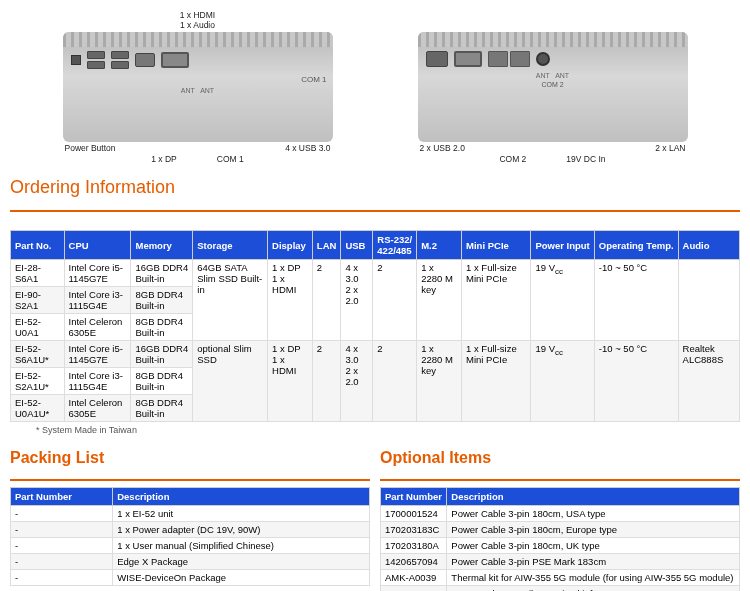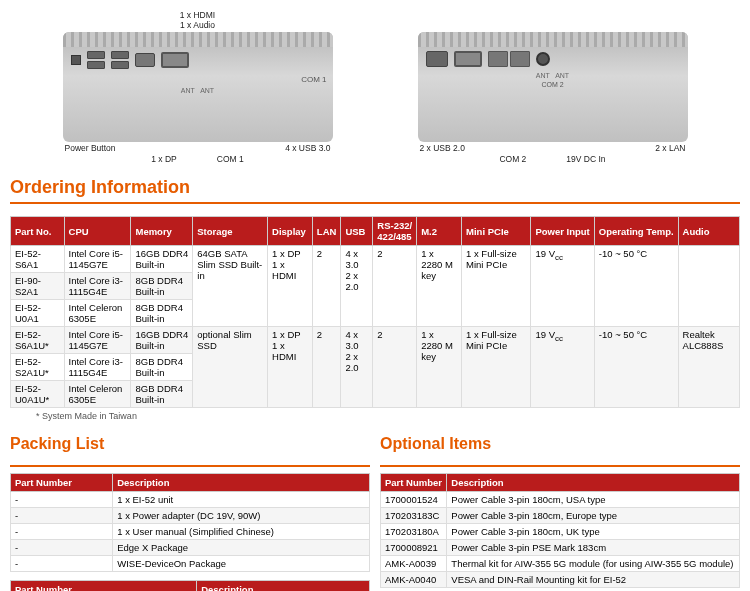--- a/index.html
+++ b/index.html
@@ -13,44 +13,44 @@
       background: #fff;
     }
 
     .device-container {
       position: relative;
       text-align: center;
     }
 
     .section-title {
       font-size: 18px;
-      font-weight: bold;
+      font-weight: normal;
       color: #e65c00;
       border-bottom: 2px solid #e65c00;
-      padding-bottom: 4px;
-      margin: 8px 10px 12px;
+      padding-bottom: 12px;
+      margin: 8px 10px 18px;
     }
 
     .section-subtitle {
       font-size: 16px;
       font-weight: bold;
       color: #e65c00;
       border-bottom: 2px solid #e65c00;
       padding-bottom: 12px;
       margin: 8px 0 6px;
     }
 
     table {
       width: 100%;
       border-collapse: collapse;
       font-size: 9.5px;
     }
 
     th {
-      background: #b91c1c;
+      background: #1d4ed8;
       color: #fff;
       padding: 3px 4px;
       text-align: left;
       font-weight: bold;
       border: 1px solid #ccc;
       white-space: nowrap;
     }
 
     td {
       padding: 2px 4px;
@@ -206,21 +206,21 @@
           <th>RS-232/<br>422/485</th>
           <th>M.2</th>
           <th>Mini PCIe</th>
           <th>Power Input</th>
           <th>Operating Temp.</th>
           <th>Audio</th>
         </tr>
       </thead>
       <tbody>
         <tr>
-          <td>EI-52-S6A1</td>
+          <td>EI-28-S6A1</td>
           <td>Intel Core i5-1145G7E</td>
           <td>16GB DDR4 Built-in</td>
           <td rowspan="3">64GB SATA Slim SSD Built-in</td>
           <td rowspan="3">1 x DP<br>1 x HDMI</td>
           <td rowspan="3">2</td>
           <td rowspan="3">4 x 3.0<br>2 x 2.0</td>
           <td rowspan="3">2</td>
           <td rowspan="3">1 x 2280 M key</td>
           <td rowspan="3">1 x Full-size Mini PCIe</td>
           <td rowspan="3">19 V<sub>cc</sub></td>
@@ -332,21 +332,21 @@
         </tr>
         <tr>
           <td>170203183C</td>
           <td>Power Cable 3-pin 180cm, Europe type</td>
         </tr>
         <tr>
           <td>170203180A</td>
           <td>Power Cable 3-pin 180cm, UK type</td>
         </tr>
         <tr>
-          <td>1700008921</td>
+          <td>1420657094</td>
           <td>Power Cable 3-pin PSE Mark 183cm</td>
         </tr>
         <tr>
           <td>AMK-A0039</td>
           <td>Thermal kit for AIW-355 5G module (for using AIW-355 5G module)</td>
         </tr>
         <tr>
           <td>AMK-A0040</td>
           <td>VESA and DIN-Rail Mounting kit for EI-52</td>
         </tr>

